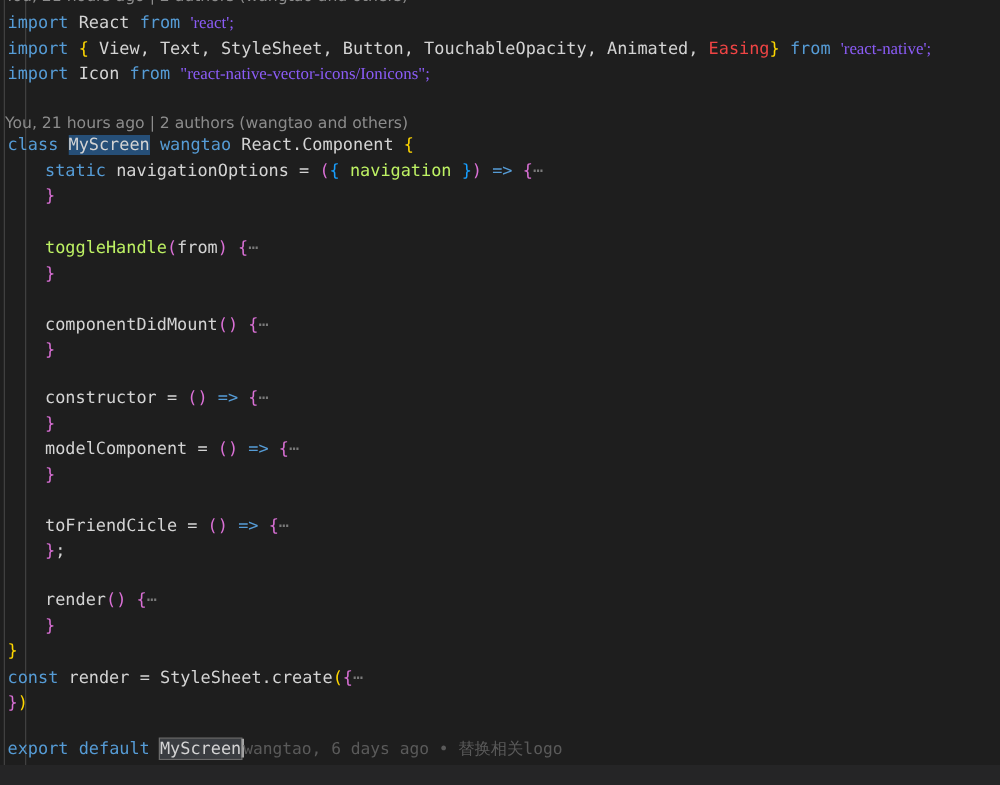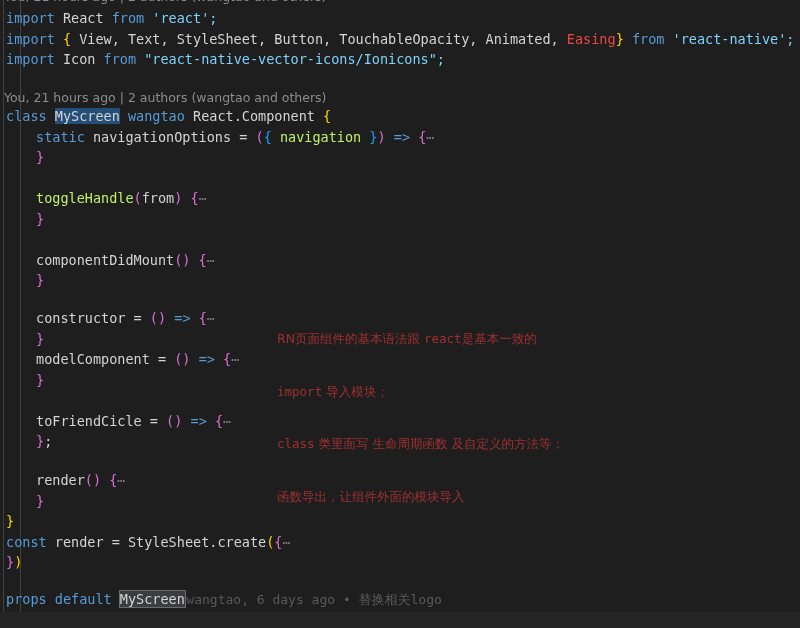--- a/index.html
+++ b/index.html
@@ -52,21 +52,21 @@
     white-space: pre;
     font-size: 13.5px;
     color: #d4d4d4;
     letter-spacing: 0px;
   }
   .pad { padding-left: 6px; }
 
   
   .kw      { color: #569cd6; }  
   .ident   { color: #d4d4d4; }
-  .str     { color: #7dd3fc; }
+  .str     { color: #8b5cf6; font-family: Liberation Serif, serif; }
   .punc    { color: #d4d4d4; }
   .brace-y { color: #ffd700; }
   .brace-p { color: #da70d6; }
   .brace-b { color: #179fff; }
   .unused  { color: #ef4444; }
   .param   { color: #bef264; }
   .arrow   { color: #569cd6; }
   .fold    { color: #7a7a7a; }
 
   
@@ -195,24 +195,18 @@
   <div class="line" style="top:490.5px;padding-left:36px"><span class="brace-p">}</span></div>
 
   <div class="line pad" style="top:511px"><span class="brace-y">}</span></div>
 
   <div class="line pad" style="top:531.5px"><span class="kw">const</span> <span class="ident">render</span> <span class="punc">=</span> <span class="ident">StyleSheet.create</span><span class="brace-y">(</span><span class="brace-p">{</span><span class="fold">⋯</span></div>
 
   <div class="line pad" style="top:552px"><span class="brace-p">}</span><span class="brace-y">)</span></div>
 
   <div class="line pad" style="top:572.5px"> </div>
 
-  <div class="line pad" style="top:589px"><span class="kw">props</span> <span class="kw">default</span> <span class="sel-box">MyScreen</span><span class="caret"></span><span class="inline-blame">wangtao, 6 days ago • 替换相关logo</span></div>
-
-  <div id="comment-block">
-    <div><span>RN页面组件的基本语法跟 </span><span class="mono">react</span><span>是基本一致的</span></div>
-    <div><span class="mono">import</span><span> 导入模块；</span></div>
-    <div><span class="mono">class</span><span> 类里面写 生命周期函数 及自定义的方法等；</span></div>
-    <div>函数导出，让组件外面的模块导入</div>
-  </div>
+  <div class="line pad" style="top:589px"><span class="kw">export</span> <span class="kw">default</span> <span class="sel-box">MyScreen</span><span class="caret"></span><span class="inline-blame">wangtao, 6 days ago • 替换相关logo</span></div>
+
 
 </div>
 
 <div id="belowfold"></div>
 
 </body></html>

